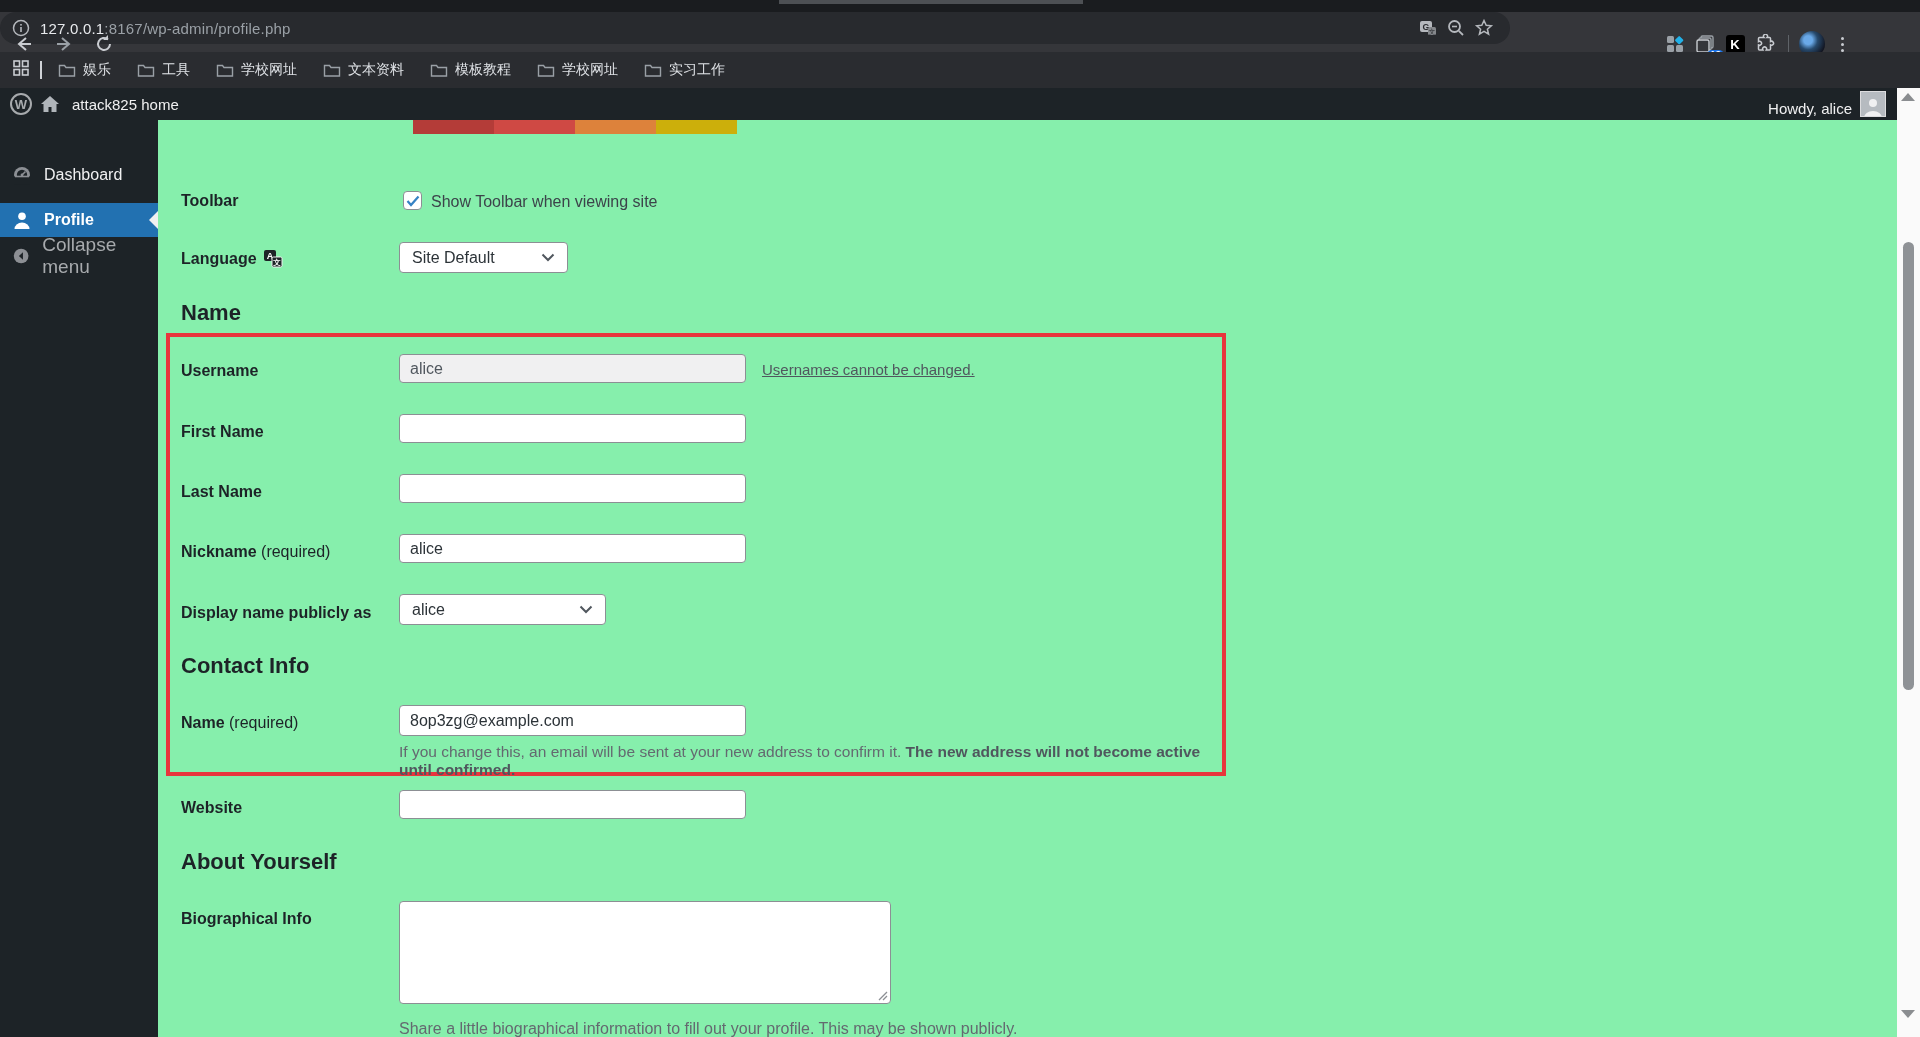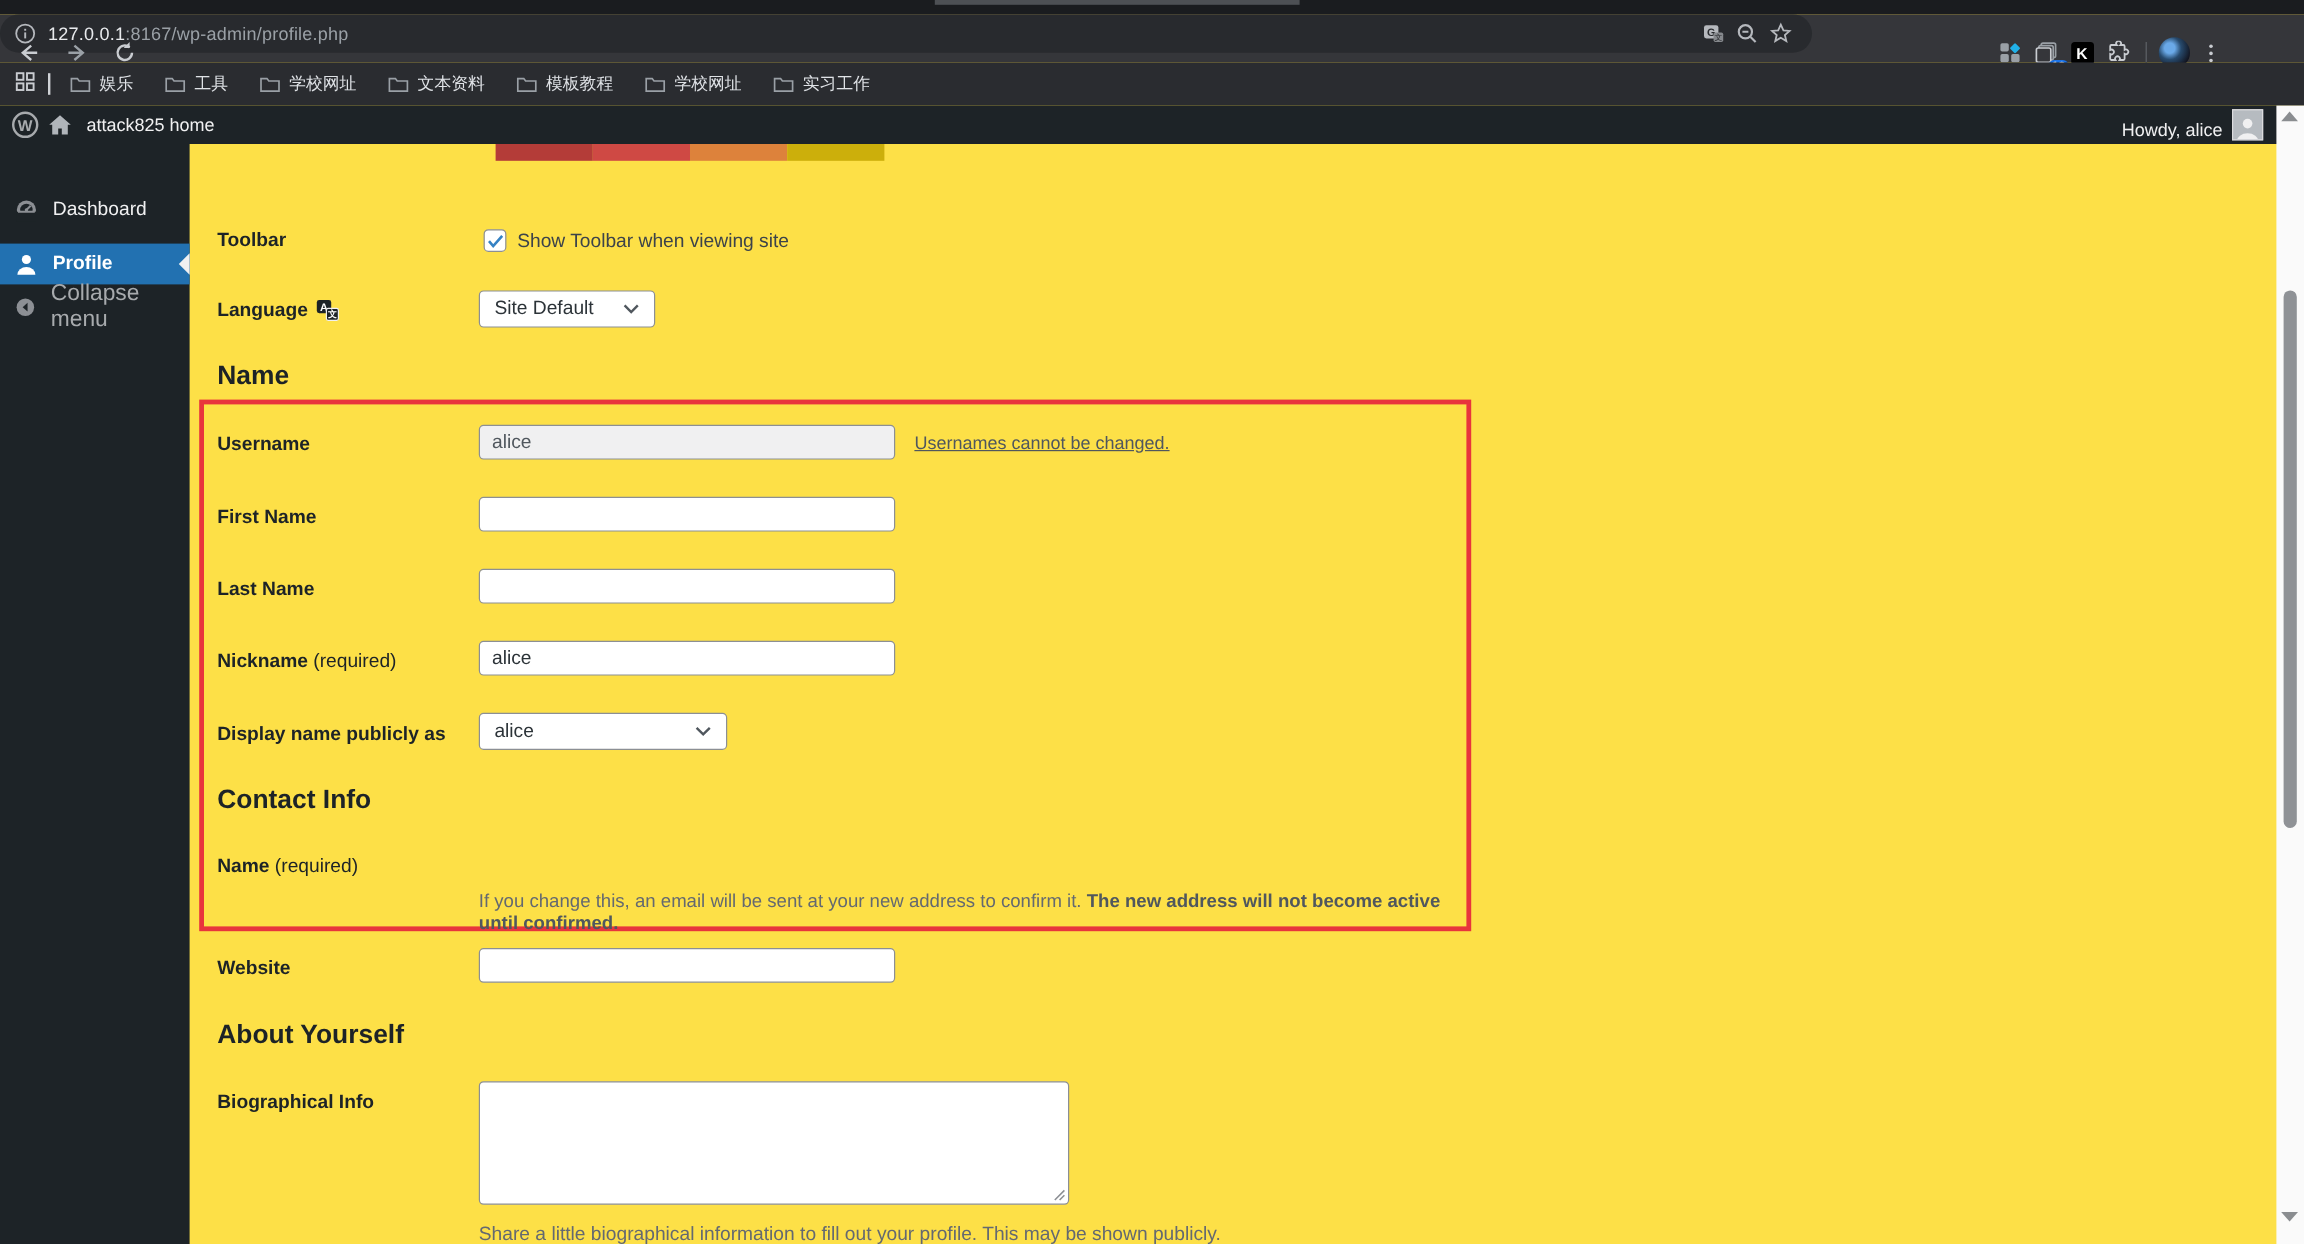--- a/index.html
+++ b/index.html
@@ -1,18 +1,18 @@
 <!DOCTYPE html>
 <html><head>
 <meta charset="utf-8">
 <style>
   * { margin:0; padding:0; box-sizing:border-box; }
   html,body { width:1920px; height:1037px; }
   body { font-family:"Liberation Sans","DejaVu Sans",sans-serif; }
-  #screen { position:relative; width:1920px; height:1037px; overflow:hidden; background:#fde047; }
+  #screen { position:relative; width:1920px; height:1037px; overflow:hidden; background:#86efac; }
   .abs { position:absolute; }
 
   
   .topstrip { left:0; top:0; width:1920px; height:12px; background:#1a1c1f; }
   .tab-sliver { left:779px; top:0; width:304px; height:4px; background:#4d5054; }
   .toolbar { left:0; top:12px; width:1920px; height:40px; background:#35363a; }
   .navbtn { top:20px; width:24px; height:24px; display:flex; align-items:center; justify-content:center; border-radius:50%; cursor:pointer; }
   .urlpill { left:134px; top:16px; width:1510px; height:32px; background:#282a2e; border-radius:16px; display:flex; align-items:center; padding:0 12px; }
   .url-text { font-size:15px; margin-left:10px; white-space:nowrap; letter-spacing:.2px; }
   .url-host { color:#e8eaed; }
@@ -283,21 +283,21 @@
 
   <div class="abs label" style="left:181px; top:249px; display:flex; align-items:center; gap:6px;">
     <span>Language</span>
     <svg width="20" height="19" viewBox="0 0 20 19">
         <rect x="1" y="1" width="12" height="11" rx="2" fill="#1d2327"></rect>
         <text x="7" y="10" font-size="9" font-weight="bold" text-anchor="middle" fill="#fff">A</text>
         <rect x="9" y="8" width="10" height="10" rx="1.5" fill="#1d2327" stroke="#f0f0f1" stroke-width="1"></rect>
         <text x="14" y="15.5" font-size="7.5" text-anchor="middle" fill="#fff">文</text>
       </svg>
   </div>
-  <div class="abs sel" style="left:399px; top:242px; width:147px;">
+  <div class="abs sel" style="left:399px; top:242px; width:169px;">
     <span>Site Default</span>
     <svg width="14" height="9" viewBox="0 0 14 9">
         <path d="M1.5 1.5 L7 7 L12.5 1.5" stroke="#50575e" stroke-width="2" fill="none"></path>
       </svg>
   </div>
 
   <div class="abs heading" style="left:181px; top:300px;">Name</div>
 
   <div class="abs redbox"></div>
 
@@ -322,20 +322,21 @@
     <svg width="14" height="9" viewBox="0 0 14 9">
         <path d="M1.5 1.5 L7 7 L12.5 1.5" stroke="#50575e" stroke-width="2" fill="none"></path>
       </svg>
   </div>
 
   <div class="abs heading" style="left:181px; top:653px;">Contact Info</div>
 
   <div class="abs label" style="left:181px; top:714px;">
     <span>Name</span> <span class="req">(required)</span>
   </div>
+  <input class="abs txt-input" style="left: 399px; top: 705px; height: 31px;" value="8op3zg@example.com">
   <div class="abs desc" style="left:399px; top:743px; width:810px; font-size:15.5px;">
     <span>If you change this, an email will be sent at your new address to confirm it. </span><b style="color:#50575e;">The new address will not become active until confirmed.</b>
   </div>
 
   <div class="abs label" style="left:181px; top:799px;">Website</div>
   <input class="abs txt-input" style="left: 399px; top: 790px;">
 
   <div class="abs heading" style="left:181px; top:849px;">About Yourself</div>
 
   <div class="abs label" style="left:181px; top:910px;">Biographical Info</div>

